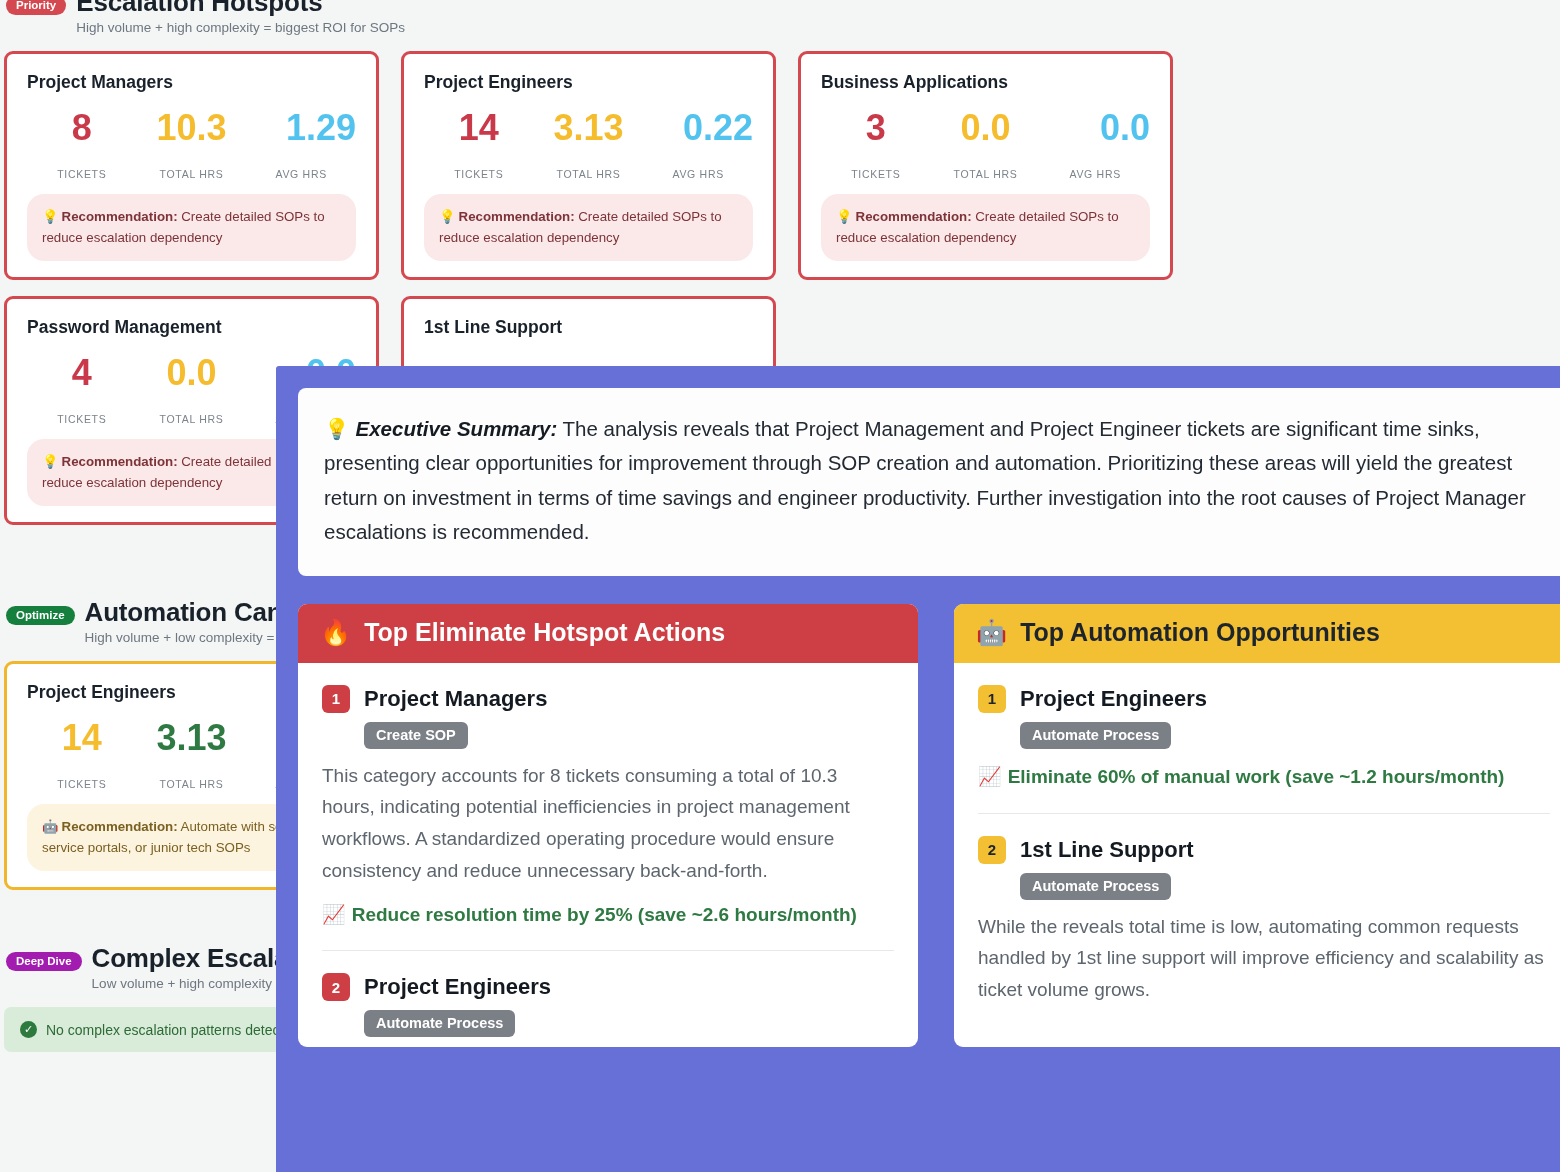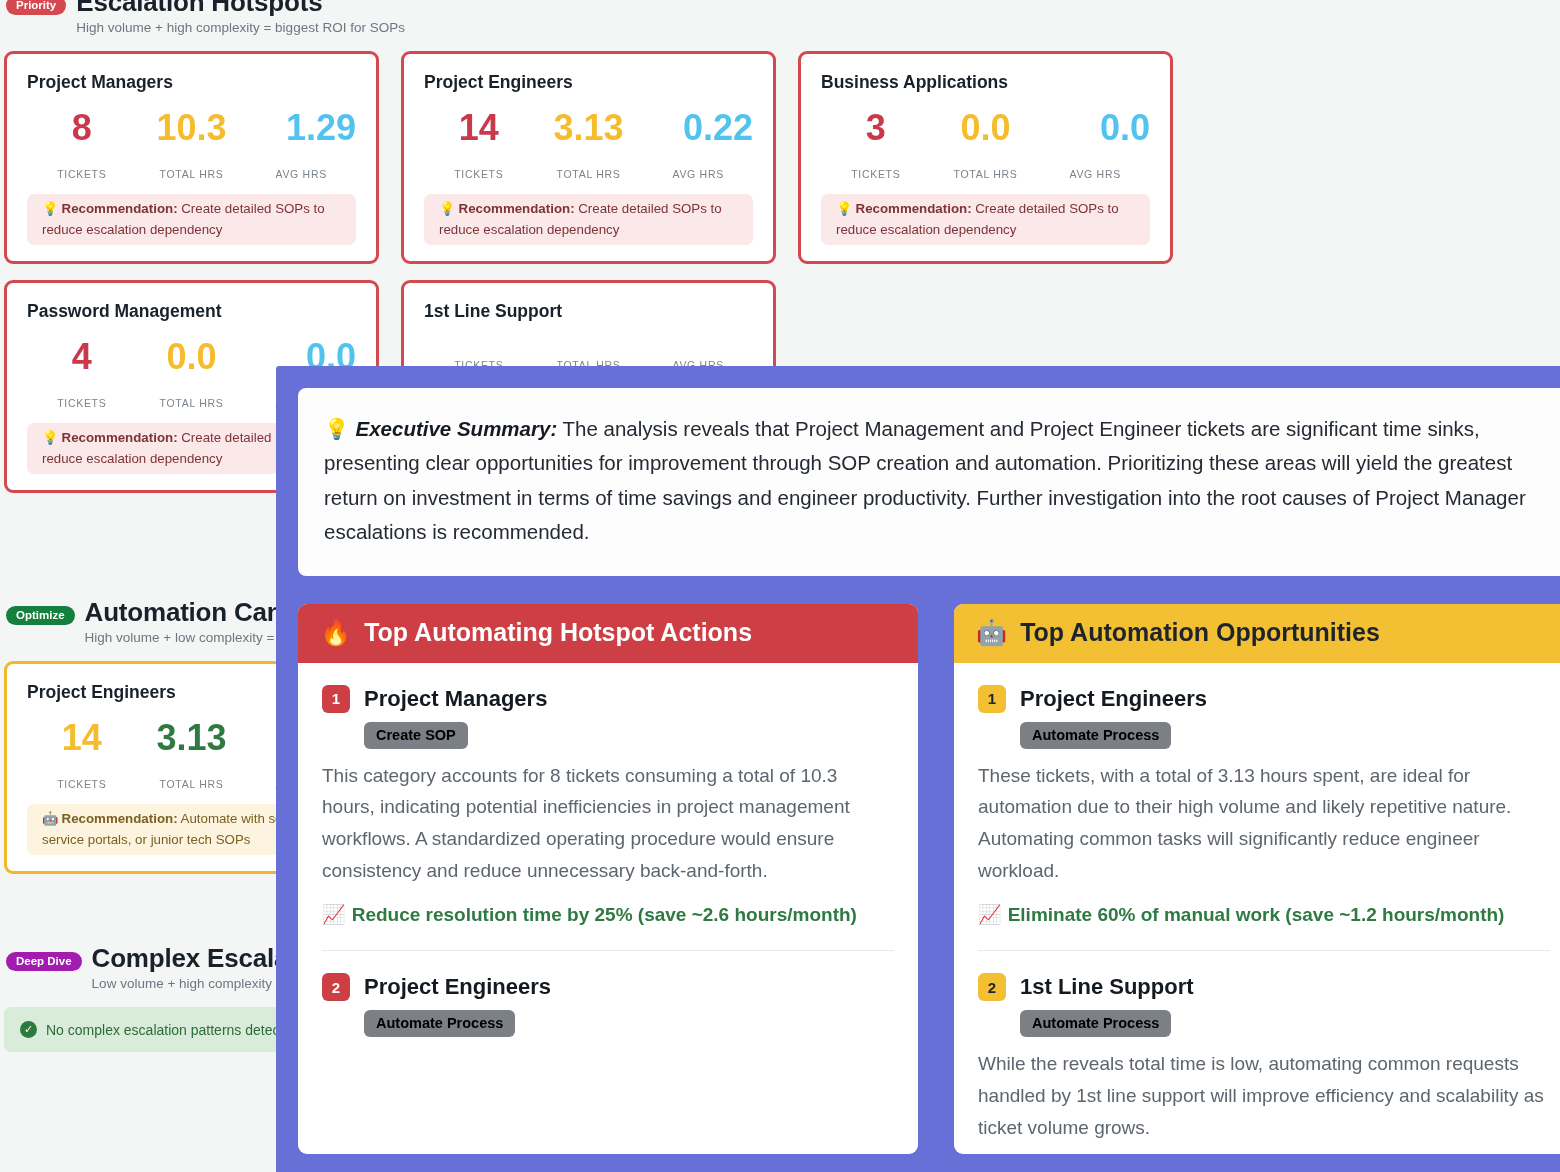--- a/index.html
+++ b/index.html
@@ -34,21 +34,21 @@
   .stat-card.hot { border: 3px solid #d4494f; }
   .stat-card.auto { border: 3px solid #f0b62c; }
   .card-title { font-size: 17.5px; font-weight: bold; color: #19212b; }
   .stat-row { display: flex; margin: 16px 0 6px; }
   .stat { flex: 1; text-align: center; }
   .stat-num { font-size: 36px; font-weight: bold; line-height: 1.05; }
   .stat-lbl { font-size: 10.5px; color: #7b838b; letter-spacing: 0.7px; margin-top: 21px; }
   .c-red { color: #c9394a; } .c-amber { color: #f5bc2e; }
   .c-blue { color: #52c3ee; text-align: right; } .c-green { color: #2f7a43; }
 
-  .rec-box { margin-top: 14px; border-radius: 7px; padding: 5px 15px; font-size: 13.3px; line-height: 1.55; }
+  .rec-box { margin-top: 14px; border-radius: 17px; padding: 13px 15px; font-size: 13.3px; line-height: 1.55; }
   .rec-box.hot { background: #fbe9ea; color: #7d3338; }
   .rec-box.auto { background: #fdf4e0; color: #7a6021; }
   .rec-box b { font-weight: bold; }
   .rec-ic { margin-right: 3px; }
 
   .ok-box {
     margin-top: 16px; margin-left: 4px; background: #d9ecd9; border-radius: 7px;
     padding: 14px 16px; font-size: 14px; color: #2d6b36; display: flex; align-items: center; gap: 9px;
     width: 640px;
   }
@@ -80,21 +80,21 @@
   .item + .item { border-top: 1px solid #e6e8ea; margin-top: 20px; padding-top: 22px; }
   .item-head { display: flex; align-items: center; gap: 14px; }
   .rank {
     width: 28px; height: 28px; border-radius: 6px; color: #fff; font-size: 15px; font-weight: bold;
     display: flex; align-items: center; justify-content: center; flex: 0 0 auto;
   }
   .rank.red { background: #cd3f44; }
   .rank.amber { background: #f3bf33; color: #1d242c; }
   .item-title { font-size: 22px; font-weight: bold; color: #141a21; }
   .tag {
-    display: inline-block; background: #7b7f86; color: #000000; font-size: 14.5px; font-weight: bold;
+    display: inline-block; background: #7b7f86; color: #ffffff; font-size: 14.5px; font-weight: bold;
     border-radius: 6px; padding: 5px 12px 6px; margin: 9px 0 0 42px;
   }
   .item-desc { font-size: 19px; line-height: 1.67; color: #5d656e; margin-top: 11px; }
   .impact { font-size: 19px; line-height: 1.62; font-weight: bold; color: #2f7a43; margin-top: 13px; }
   .impact .tr { margin-right: 6px; }
 </style>
 </head>
 <body>
 
 <div id="stage">
@@ -273,21 +273,21 @@
 
     <div class="summary-card">
       <span class="bulb">💡</span><b>Executive Summary:</b><span> The analysis reveals that Project Management and Project Engineer tickets are significant time sinks, presenting clear opportunities for improvement through SOP creation and automation. Prioritizing these areas will yield the greatest return on investment in terms of time savings and engineer productivity. Further investigation into the root causes of Project Manager escalations is recommended.</span>
     </div>
 
     <div class="panels">
 
       <div class="panel">
         <div class="panel-head red">
           <span>🔥</span>
-          <span>Top Automating Hotspot Actions</span>
+          <span>Top Eliminate Hotspot Actions</span>
         </div>
         <div class="panel-body">
           <div class="item">
             <div class="item-head">
               <span class="rank red">1</span>
               <span class="item-title">Project Managers</span>
             </div>
             <span class="tag">Create SOP</span>
             <div class="item-desc">This category accounts for 8 tickets consuming a total of 10.3 hours, indicating potential inefficiencies in project management workflows. A standardized operating procedure would ensure consistency and reduce unnecessary back-and-forth.</div>
             <div class="impact">
@@ -309,21 +309,20 @@
           <span>🤖</span>
           <span>Top Automation Opportunities</span>
         </div>
         <div class="panel-body">
           <div class="item">
             <div class="item-head">
               <span class="rank amber">1</span>
               <span class="item-title">Project Engineers</span>
             </div>
             <span class="tag">Automate Process</span>
-            <div class="item-desc">These tickets, with a total of 3.13 hours spent, are ideal for automation due to their high volume and likely repetitive nature. Automating common tasks will significantly reduce engineer workload.</div>
             <div class="impact">
               <span class="tr">📈</span><span>Eliminate 60% of manual work (save ~1.2 hours/month)</span>
             </div>
           </div>
           <div class="item">
             <div class="item-head">
               <span class="rank amber">2</span>
               <span class="item-title">1st Line Support</span>
             </div>
             <span class="tag">Automate Process</span>

